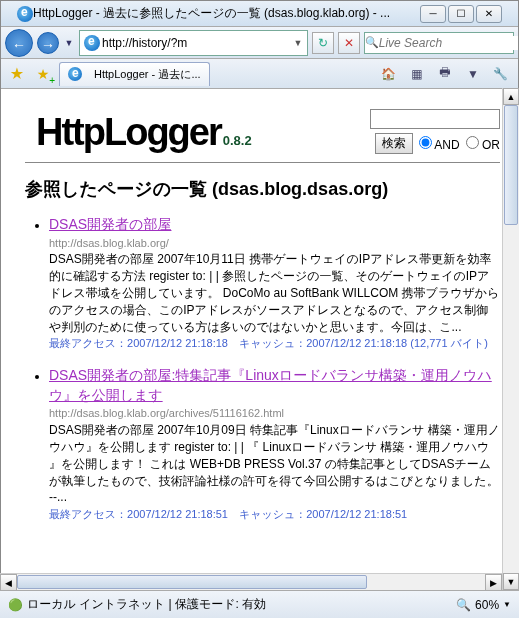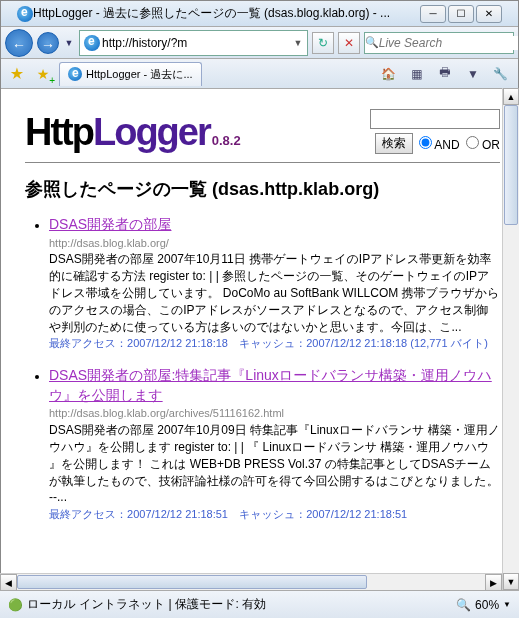--- a/index.html
+++ b/index.html
@@ -20,31 +20,31 @@
 .addrctl { width: 14px; display: flex; align-items: center; justify-content: center; color: #555; font-size: 9px; }
 .refreshbtn, .stopbtn { width: 22px; height: 22px; border: 1px solid #aaa; background: linear-gradient(#fff,#e0e8f0); display: flex; align-items: center; justify-content: center; }
 .searchbox { width: 150px; height: 22px; background: #fff; border: 1px solid #7a9; display: flex; align-items: center; }
 .searchbox .mag { width: 20px; display: flex; align-items: center; justify-content: center; color: #888; font-size: 11px; }
 .searchbox input { border: none; flex: 1; font-size: 12px; font-style: italic; color: #888; outline: none; }
 
 .toolbar { height: 30px; background: linear-gradient(#eef2f8,#d8e4f0); display: flex; align-items: center; padding: 0 6px; gap: 6px; border-bottom: 1px solid #aaa; }
 .favstar { width: 20px; height: 20px; color: #e0b000; font-size: 16px; display: flex; align-items: center; justify-content: center; }
 .favplus { width: 20px; height: 20px; display: flex; align-items: center; justify-content: center; font-size: 14px; color: #e0b000; position: relative; }
 .favplus::after { content: "+"; position: absolute; right: -2px; bottom: -2px; font-size: 10px; color: #0a0; }
-.tab { height: 24px; background: linear-gradient(#fff,#e8eef6); border: 1px solid #99aacc; border-bottom: none; border-radius: 3px 3px 0 0; display: flex; align-items: center; padding: 0 8px; gap: 4px; font-size: 11px; max-width: 180px; }
+.tab { height: 24px; background: linear-gradient(#fff,#e8eef6); border: 1px solid #99aacc; border-bottom: none; border-radius: 3px 3px 0 0; display: flex; align-items: center; padding: 0 8px; gap: 12px; font-size: 11px; max-width: 180px; }
 .tab .tabico { width: 14px; height: 14px; }
 .spacer { flex: 1; }
 .tbicon { width: 22px; height: 22px; display: flex; align-items: center; justify-content: center; color: #446; border: 1px solid transparent; }
 
 .content { height: 500px; overflow: hidden; background: #fff; padding: 20px 18px 0 24px; position: relative; }
 .logo-row { display: flex; align-items: flex-end; justify-content: space-between; margin-bottom: 8px; }
 .logo { font-family: "Arial Black", sans-serif; font-size: 38px; font-weight: 900; letter-spacing: -2px; }
-.logo .h1 { color: #000; }
-.logo .h2 { color: #4c1d95; }
-.logo .ver { font-size: 13px; color: #701a75; letter-spacing: 0; margin-left: 2px; }
+.logo .h1 { color: #000; margin-left: 11px; }
+.logo .h2 { color: #000000; }
+.logo .ver { font-size: 13px; color: #14532d; letter-spacing: 0; margin-left: 2px; }
 .searchform { display: flex; flex-direction: column; align-items: flex-end; gap: 4px; }
 .searchform .sinput { width: 130px; height: 20px; border: 1px solid #888; }
 .searchform .srow { display: flex; align-items: center; gap: 6px; font-size: 12px; }
 .searchform button { font-size: 12px; padding: 1px 6px; border: 1px solid #888; background: linear-gradient(#fff,#ddd); }
 hr { border: none; border-top: 1px solid #888; margin: 6px 0 14px 0; }
 .heading { font-size: 18px; font-weight: bold; margin-bottom: 14px; }
 ul.results { list-style: disc; padding-left: 24px; }
 ul.results li { margin-bottom: 14px; line-height: 1.4; }
 .rtitle { color: #a030c0; text-decoration: underline; font-size: 14px; }
 .rurl { color: #888; font-size: 11px; margin-top: 48px; }
@@ -122,21 +122,21 @@
     <div class="searchform">
       <input class="sinput" type="text" style="">
       <div class="srow">
         <button>検索</button>
         <label><input type="radio" name="op" checked="" style=""> <span>AND</span></label>
         <label><input type="radio" name="op" style=""> <span>OR</span></label>
       </div>
     </div>
   </div>
   <hr>
-  <div class="heading">参照したページの一覧 (dsas.http.klab.org)</div>
+  <div class="heading">参照したページの一覧 (dsas.blog.dsas.org)</div>
   <ul class="results">
     <li>
       <a class="rtitle">DSAS開発者の部屋</a><br>
       <span class="rurl">http://dsas.blog.klab.org/</span><br>
       <span class="rdesc">DSAS開発者の部屋 2007年10月11日 携帯ゲートウェイのIPアドレス帯更新を効率的に確認する方法 register to: | | 参照したページの一覧、そのゲートウェイのIPアドレス帯域を公開しています。 DoCoMo au SoftBank WILLCOM 携帯ブラウザからのアクセスの場合、このIPアドレスがソースアドレスとなるので、アクセス制御や判別のために使っている方は多いのではないかと思います。今回は、こ...</span><br>
       <span class="rmeta">最終アクセス：2007/12/12 21:18:18　キャッシュ：2007/12/12 21:18:18 (12,771 バイト)</span>
     </li>
     <li>
       <a class="rtitle">DSAS開発者の部屋:特集記事『Linuxロードバランサ構築・運用ノウハウ』を公開します</a><br>
       <span class="rurl">http://dsas.blog.klab.org/archives/51116162.html</span><br>

